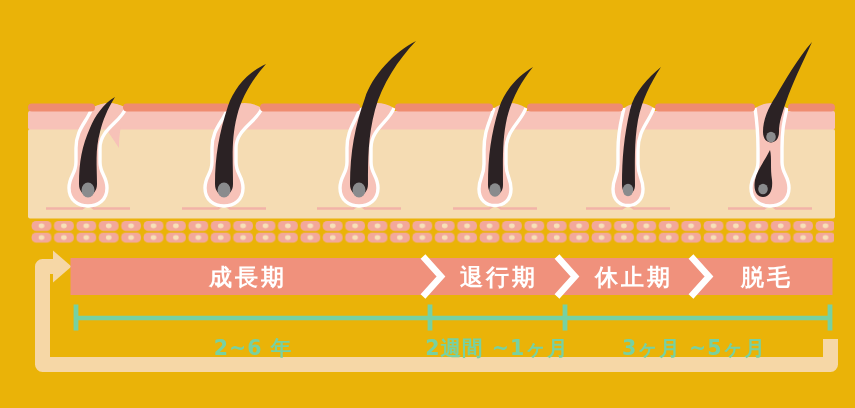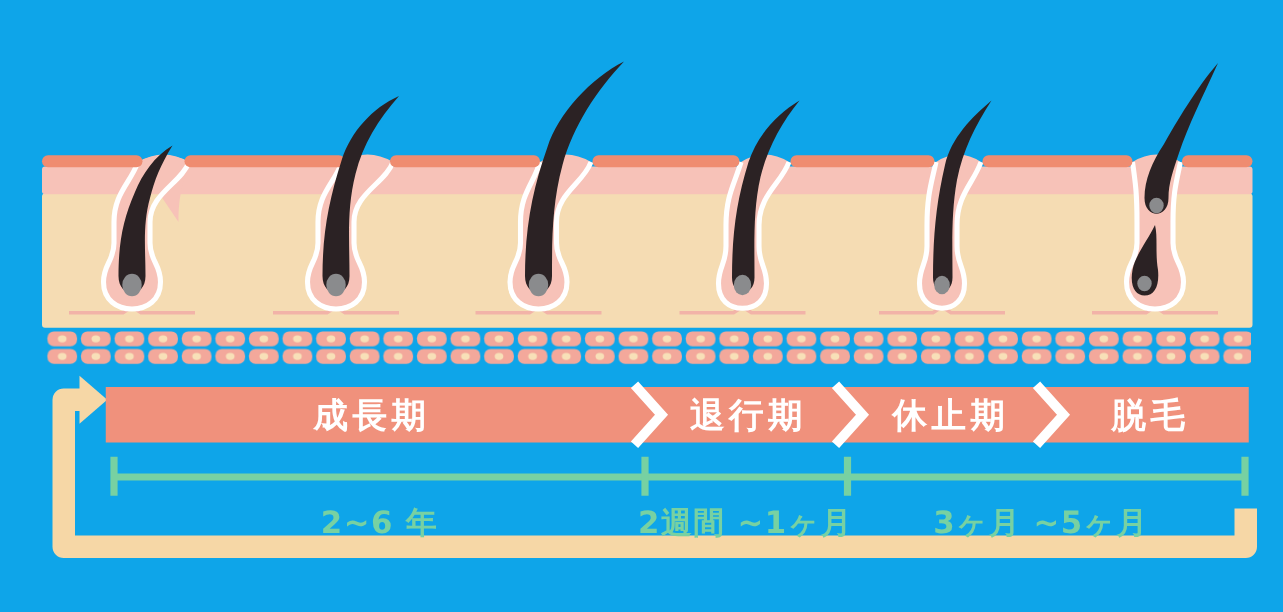--- a/index.html
+++ b/index.html
@@ -8,21 +8,21 @@
     background: #ffffff;
     width: 855px;
     height: 408px;
     overflow: hidden;
     font-family: "DejaVu Sans", sans-serif;
   }
   #stage {
     position: relative;
     width: 855px;
     height: 408px;
-    background: #0ea5e9;
+    background: #eab308;
   }
   svg { display: block; }
   .phase-label {
     font-family: "DejaVu Sans", sans-serif;
     font-size: 23px;
     font-weight: bold;
     letter-spacing: 3px;
     fill: #ffffff;
   }
   .duration-label {

